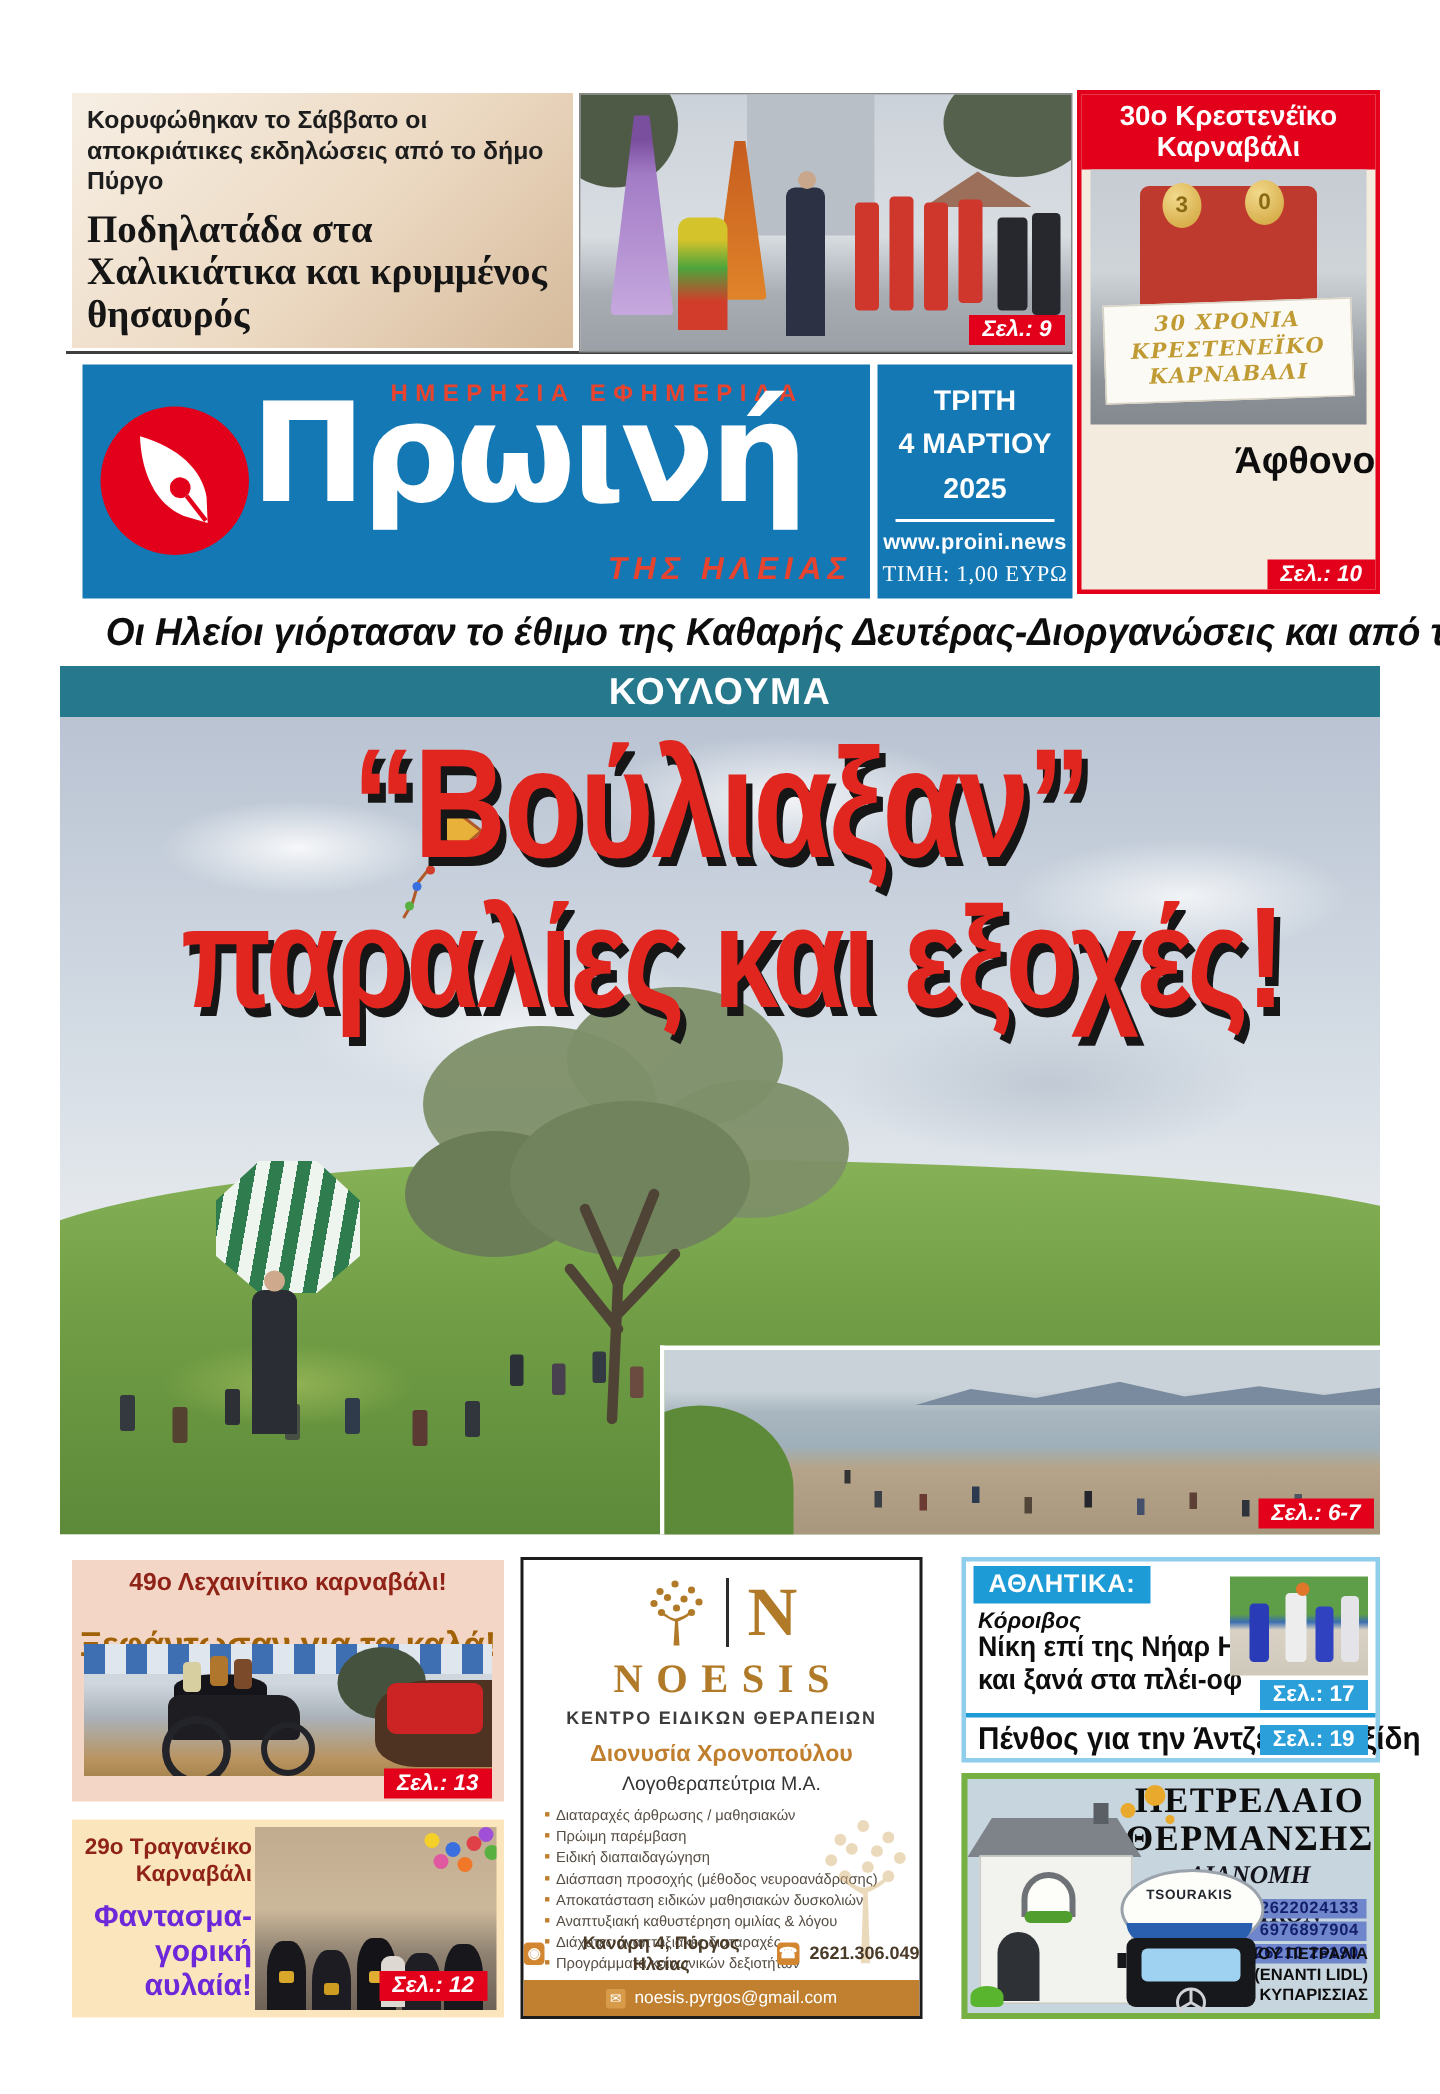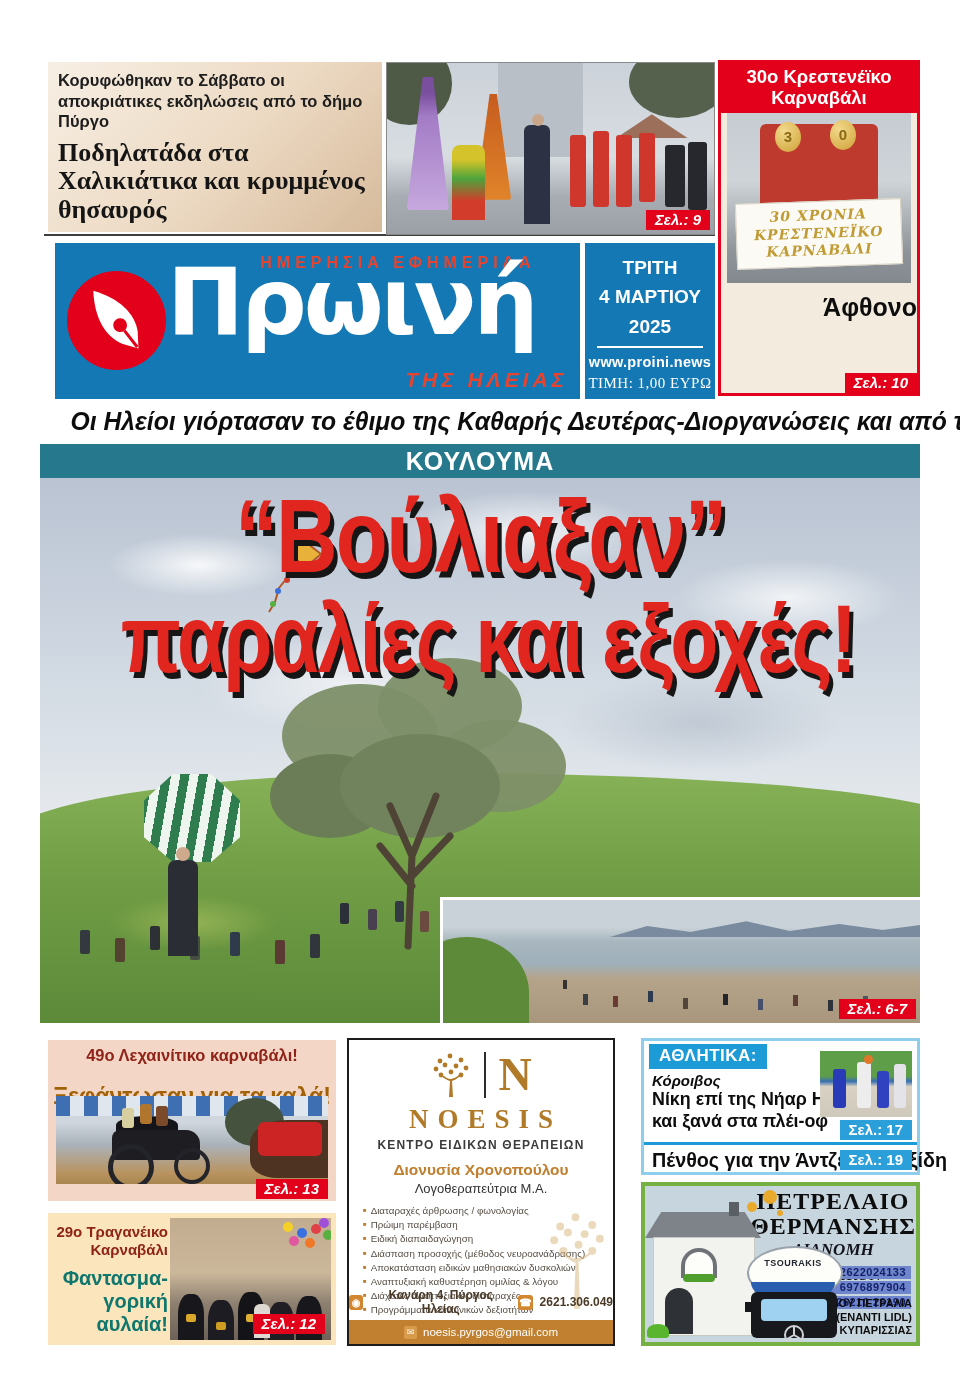--- a/index.html
+++ b/index.html
@@ -142,21 +142,21 @@
   .b49-wheel2{position:absolute;left:118px;top:52px;width:28px;height:28px;border:4px solid #23232a;border-radius:50%;}
   .b49-horse{position:absolute;right:-14px;top:24px;width:92px;height:58px;background:#4f3322;border-radius:40% 10% 10% 30%;}
   .b49-blanket{position:absolute;right:6px;top:26px;width:64px;height:34px;background:#cc2424;border-radius:6px;}
   .b49-riders{position:absolute;left:84px;top:8px;width:12px;height:20px;background:#b0762e;border-radius:3px;
               box-shadow:-18px 4px 0 #d8cfa0,16px 2px 0 #7a4a2a;}
   .b49-badge{position:absolute;right:8px;bottom:2px;}
 
   .box29{left:48px;top:1213px;width:288px;height:132px;background:#fbe5bc;}
   .b29-text{position:absolute;left:0;top:0;width:120px;height:100%;text-align:right;}
   .b29-kicker{font-weight:bold;font-size:15px;color:#8f2318;line-height:1.2;padding-top:10px;}
-  .b29-head{font-weight:bold;font-size:20px;color:#0f766e;line-height:1.15;margin-top:8px;}
+  .b29-head{font-weight:bold;font-size:20px;color:#6d28d9;line-height:1.15;margin-top:8px;}
   .b29-photo{position:absolute;left:122px;top:5px;right:5px;bottom:5px;overflow:hidden;
              background:linear-gradient(#c2ac90 0%,#cbb79a 45%,#8d8070 70%,#6e6257 100%);}
   .b29-balloons{position:absolute;right:10px;top:6px;width:10px;height:10px;border-radius:50%;background:#e04048;
       box-shadow:-14px 4px 0 #3a6fe0,-28px -2px 0 #f5d028,12px 6px 0 #58b040,-6px 14px 0 #f07828,8px -6px 0 #a050d8,-22px 12px 0 #e058a0;}
   .b29-crowd{position:absolute;left:8px;bottom:-6px;width:26px;height:52px;background:#17171c;border-radius:40% 40% 0 0;
       box-shadow:30px 6px 0 #1c1c22,60px -2px 0 #131318,90px 8px 0 #1e1e24,118px 2px 0 #17171c;}
   .b29-gold{position:absolute;left:16px;bottom:18px;width:10px;height:8px;background:#d9a72a;border-radius:2px;
       box-shadow:30px 8px 0 #cf9c22,60px 0 0 #e0ae33,90px 10px 0 #cf9c22,118px 4px 0 #d9a72a;}
   .b29-white{position:absolute;left:52%;bottom:2px;width:16px;height:34px;background:#ddd8d2;border-radius:6px 6px 0 0;}
   .b29-badge{position:absolute;right:6px;bottom:6px;}
@@ -414,21 +414,21 @@
         </svg>
       </span>
       <span class="n-divider"></span>
       <span class="n-bigN">N</span>
     </div>
     <div class="n-brand">NOESIS</div>
     <div class="n-sub">ΚΕΝΤΡΟ ΕΙΔΙΚΩΝ ΘΕΡΑΠΕΙΩΝ</div>
     <div class="n-person">Διονυσία Χρονοπούλου</div>
     <div class="n-role">Λογοθεραπεύτρια Μ.Α.</div>
     <ul class="n-services">
-      <li>Διαταραχές άρθρωσης / φωνολογίας</li>
+      <li>Διαταραχές άρθρωσης / μαθησιακών</li>
       <li>Πρώιμη παρέμβαση</li>
       <li>Ειδική διαπαιδαγώγηση</li>
       <li>Διάσπαση προσοχής (μέθοδος νευροανάδρασης)</li>
       <li>Αποκατάσταση ειδικών μαθησιακών δυσκολιών</li>
       <li>Αναπτυξιακή καθυστέρηση ομιλίας &amp; λόγου</li>
       <li>Διάχυτες αναπτυξιακές διαταραχές</li>
       <li>Προγράμματα κοινωνικών δεξιοτήτων</li>
     </ul>
     <div class="n-watermark">
       <svg width="64" height="104" viewBox="0 0 42 68">

